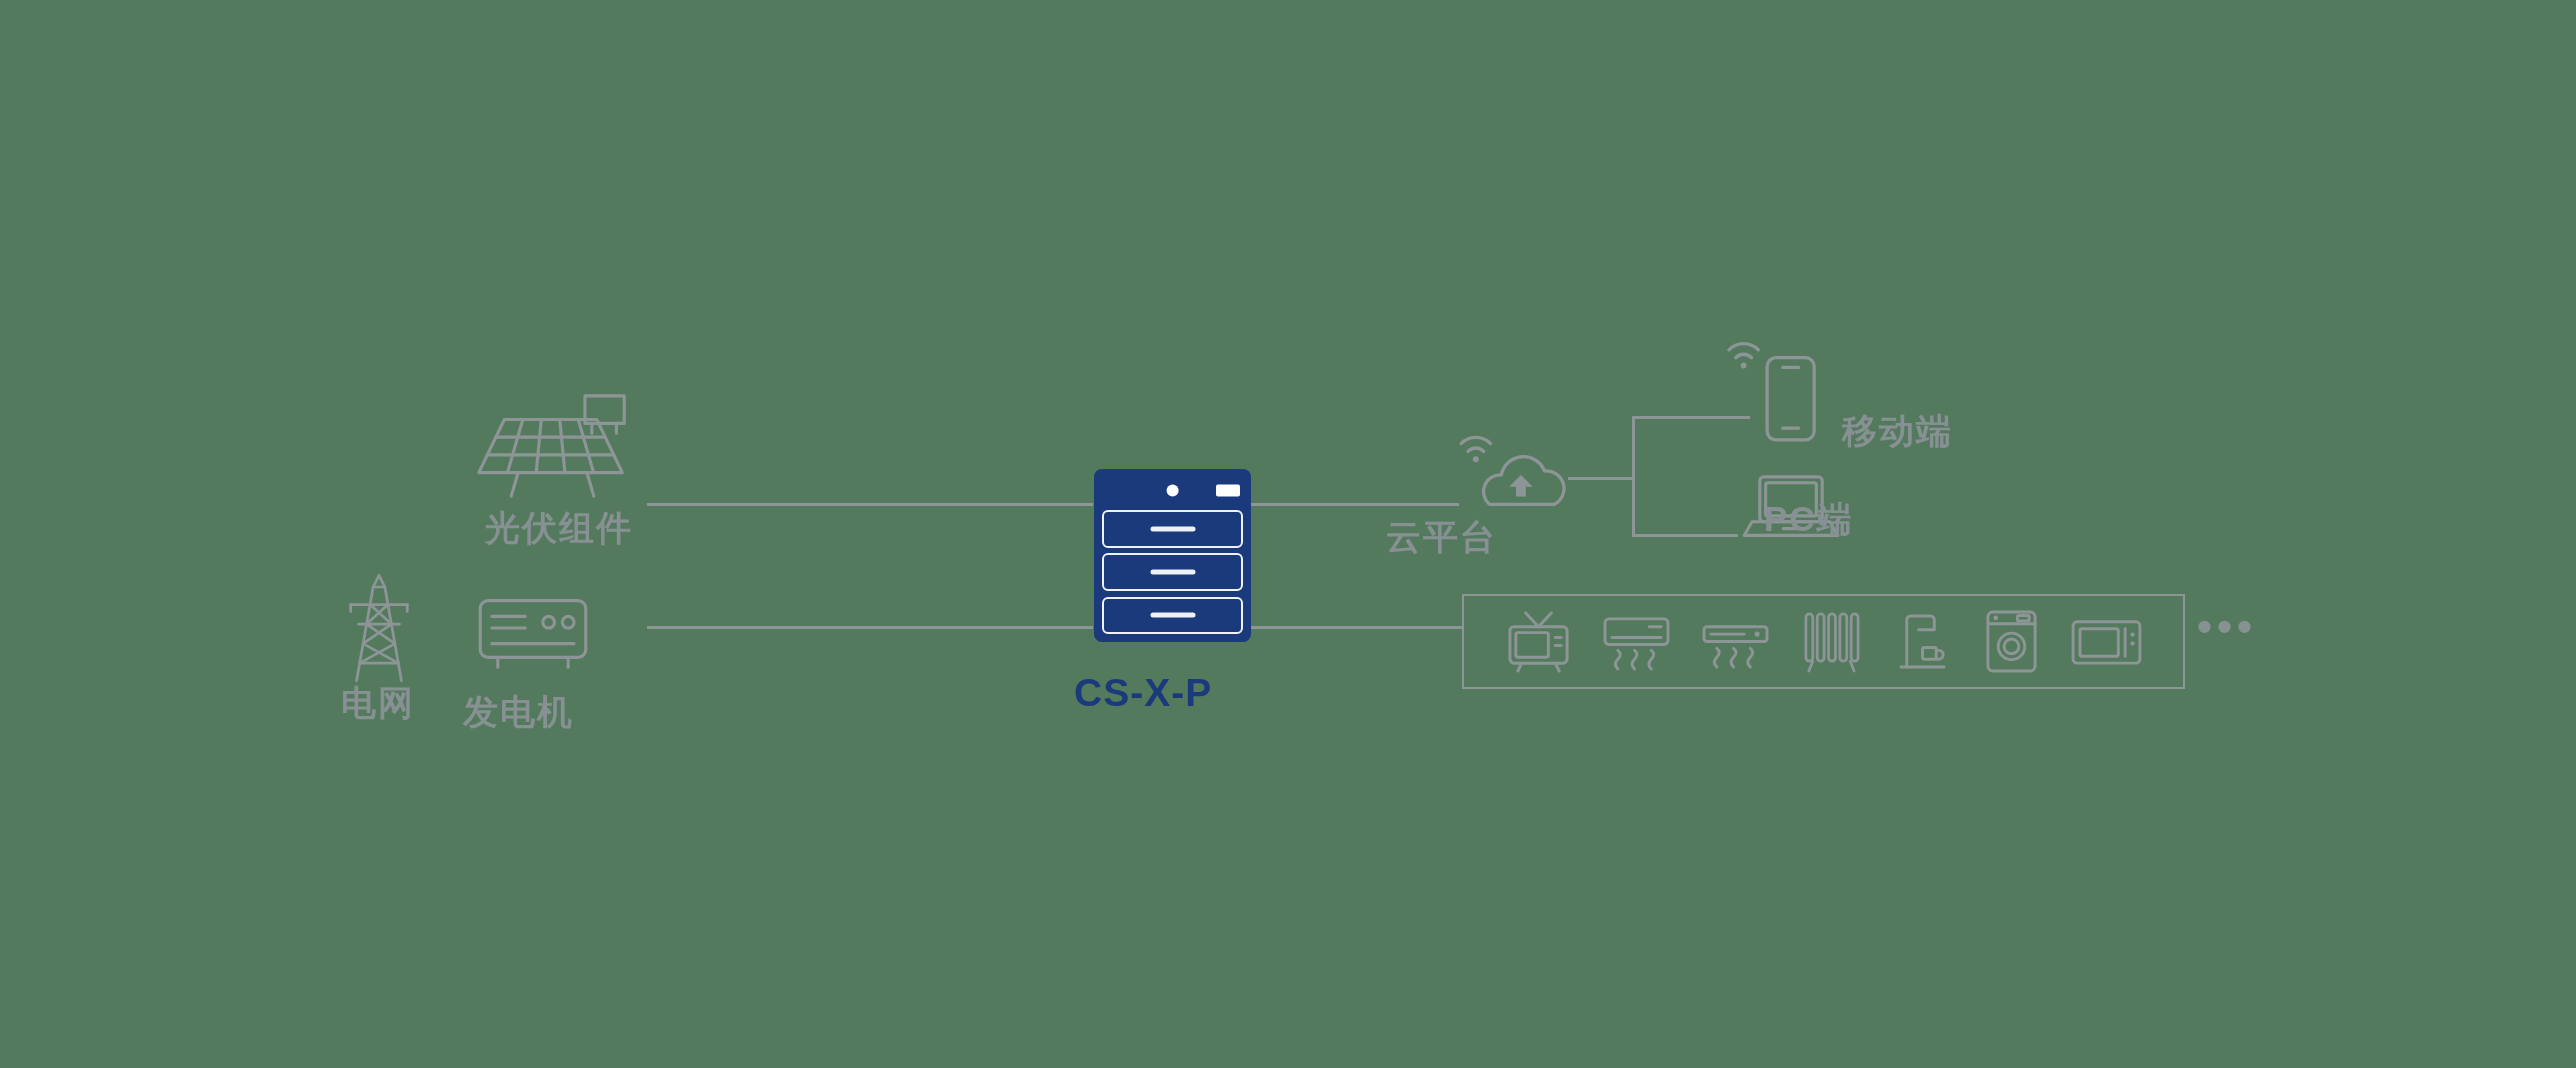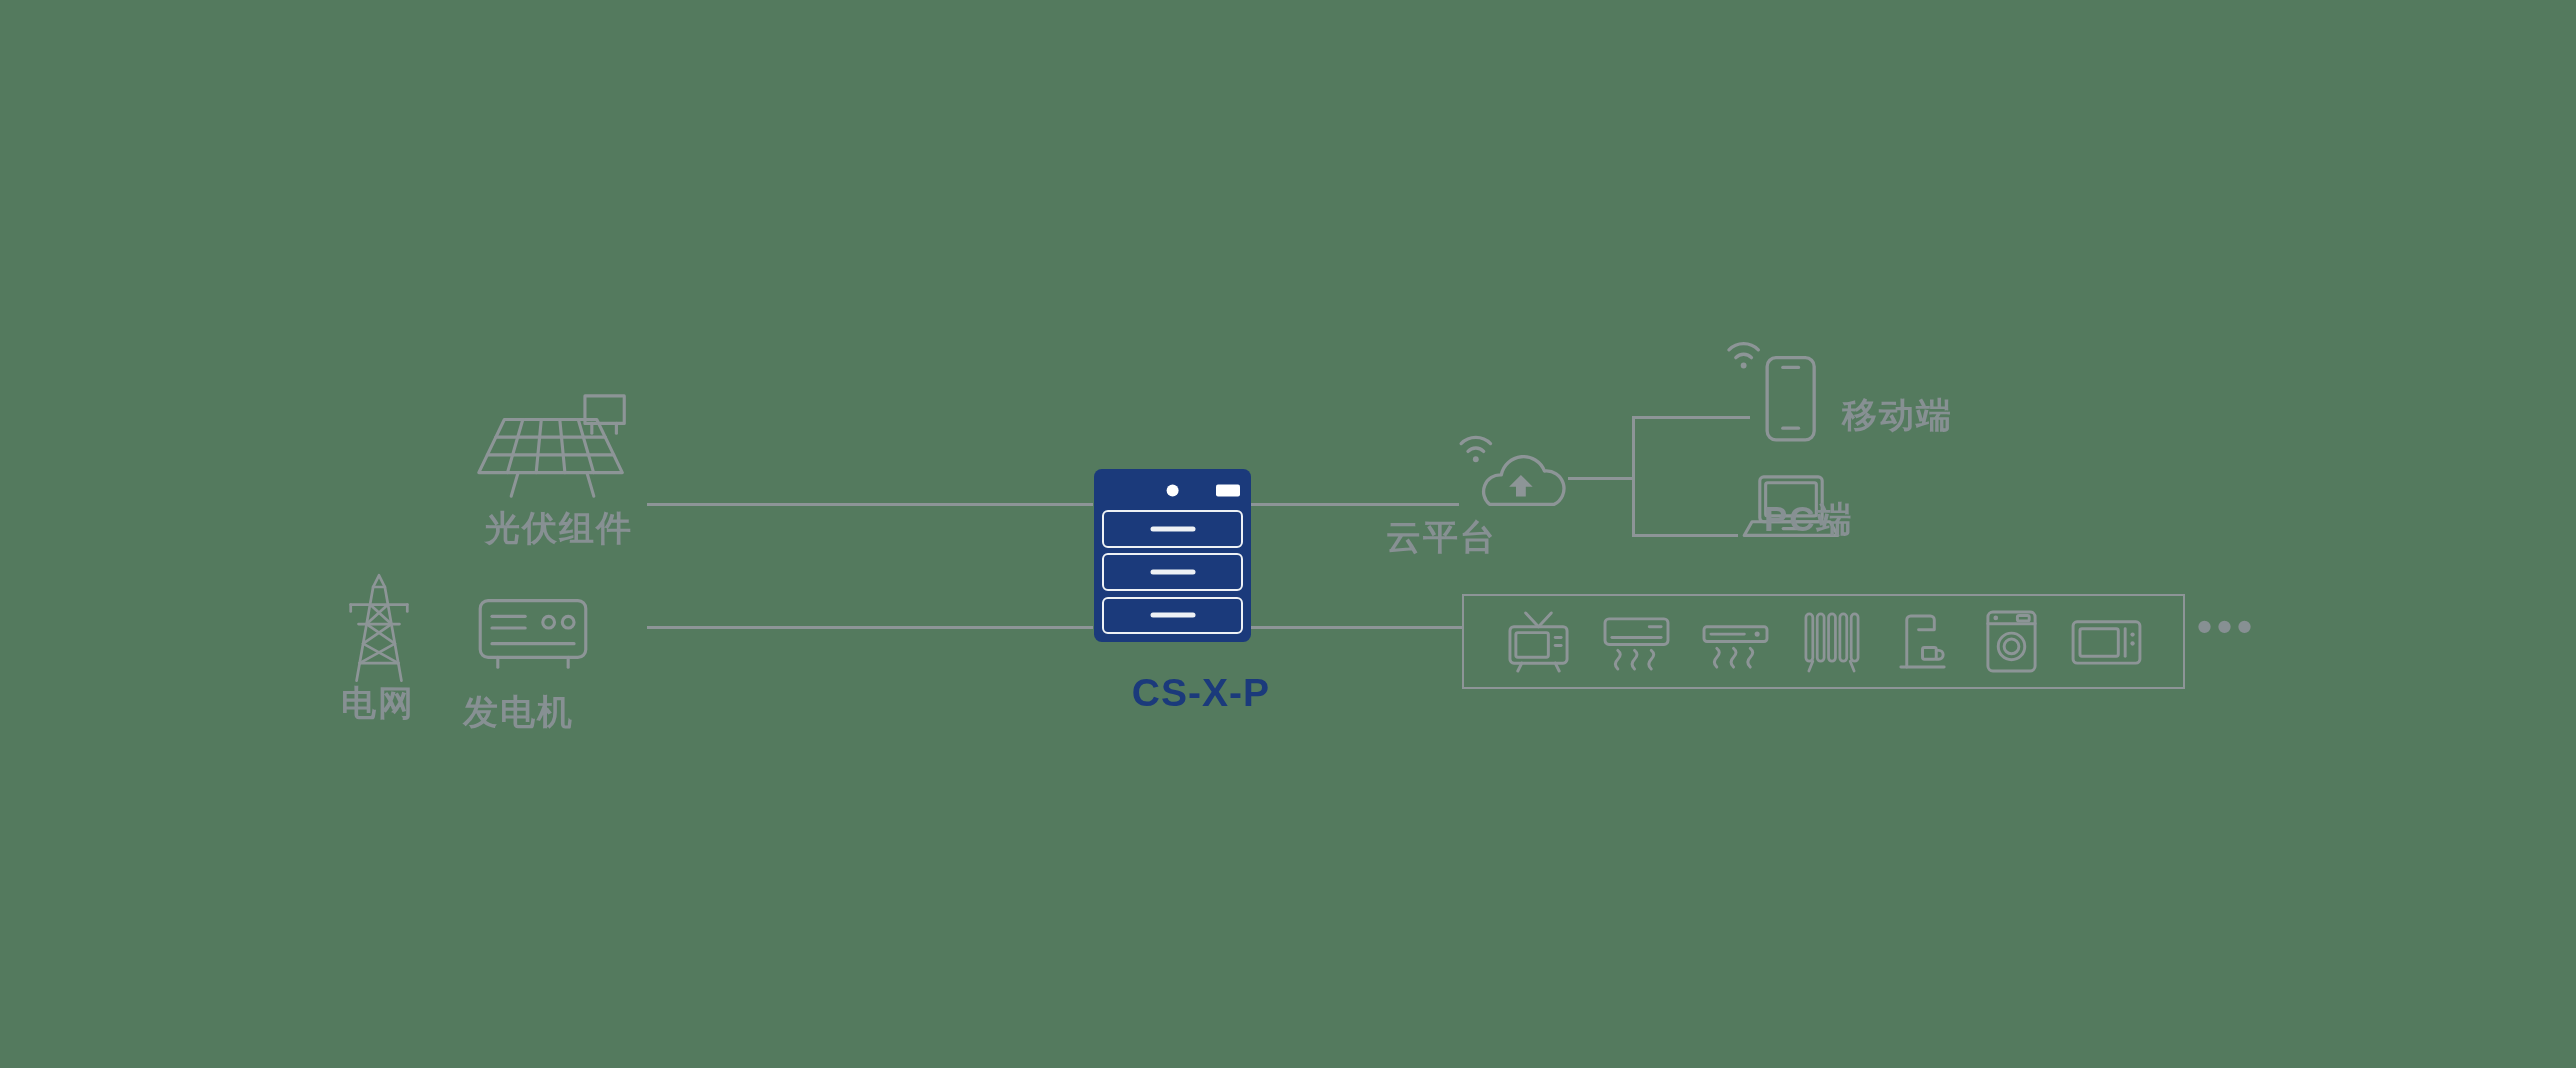--- a/index.html
+++ b/index.html
@@ -55,21 +55,21 @@
     background: #1b3a7b;
   }
   .drawer-handle {
     position: absolute; left: 50%; top: 50%; transform: translate(-50%,-50%);
     width: 45px; height: 4.9px; background: #eef1f5; border-radius: 2.9px;
   }
   .device-label {
     position: absolute;
     left: 1074px; top: 671px; width: 196px;
     color: #1b3a7b; font-size: 39px; font-weight: 700;
-    text-align: right; letter-spacing: 1px;
+    text-align: left; letter-spacing: 1px;
   }
 
   
   .loadbox {
     position: absolute;
     left: 1462px; top: 594px;
     width: 723px; height: 95px;
     border: 2.9px solid #8d9597;
     display: flex; align-items: center; justify-content: space-evenly;
     padding: 0 9.8px;
@@ -188,21 +188,21 @@
       <g fill="none" stroke="#8d9597" stroke-width="3.4" stroke-linecap="round" stroke-linejoin="round">
         <path d="M10 28 a11 11 0 0 1 16 0"></path>
         <path d="M3 20 a21 21 0 0 1 30 0"></path>
         <rect x="42" y="28" width="48" height="84" rx="9"></rect>
         <line x1="58" y1="38" x2="74" y2="38"></line>
         <line x1="58" y1="100" x2="74" y2="100"></line>
       </g>
       <circle cx="18" cy="36" r="3" fill="#8d9597"></circle>
     </svg>
   </div>
-  <div class="label left-align" style="left:1842px;top:392px">移动端</div>
+  <div class="label left-align" style="left:1842px;top:408px">移动端</div>
 
   <div class="icon" style="left:1736px;top:473px">
     <svg width="110" height="78" viewBox="0 0 112 80">
       <g fill="none" stroke="#8d9597" stroke-width="3.2" stroke-linecap="round" stroke-linejoin="round">
         <rect x="24" y="4" width="64" height="46" rx="4"></rect>
         <rect x="30" y="10" width="52" height="34" rx="2"></rect>
         <polygon points="16,50 96,50 104,64 8,64"></polygon>
         <line x1="48" y1="57" x2="64" y2="57"></line>
       </g>
     </svg>

